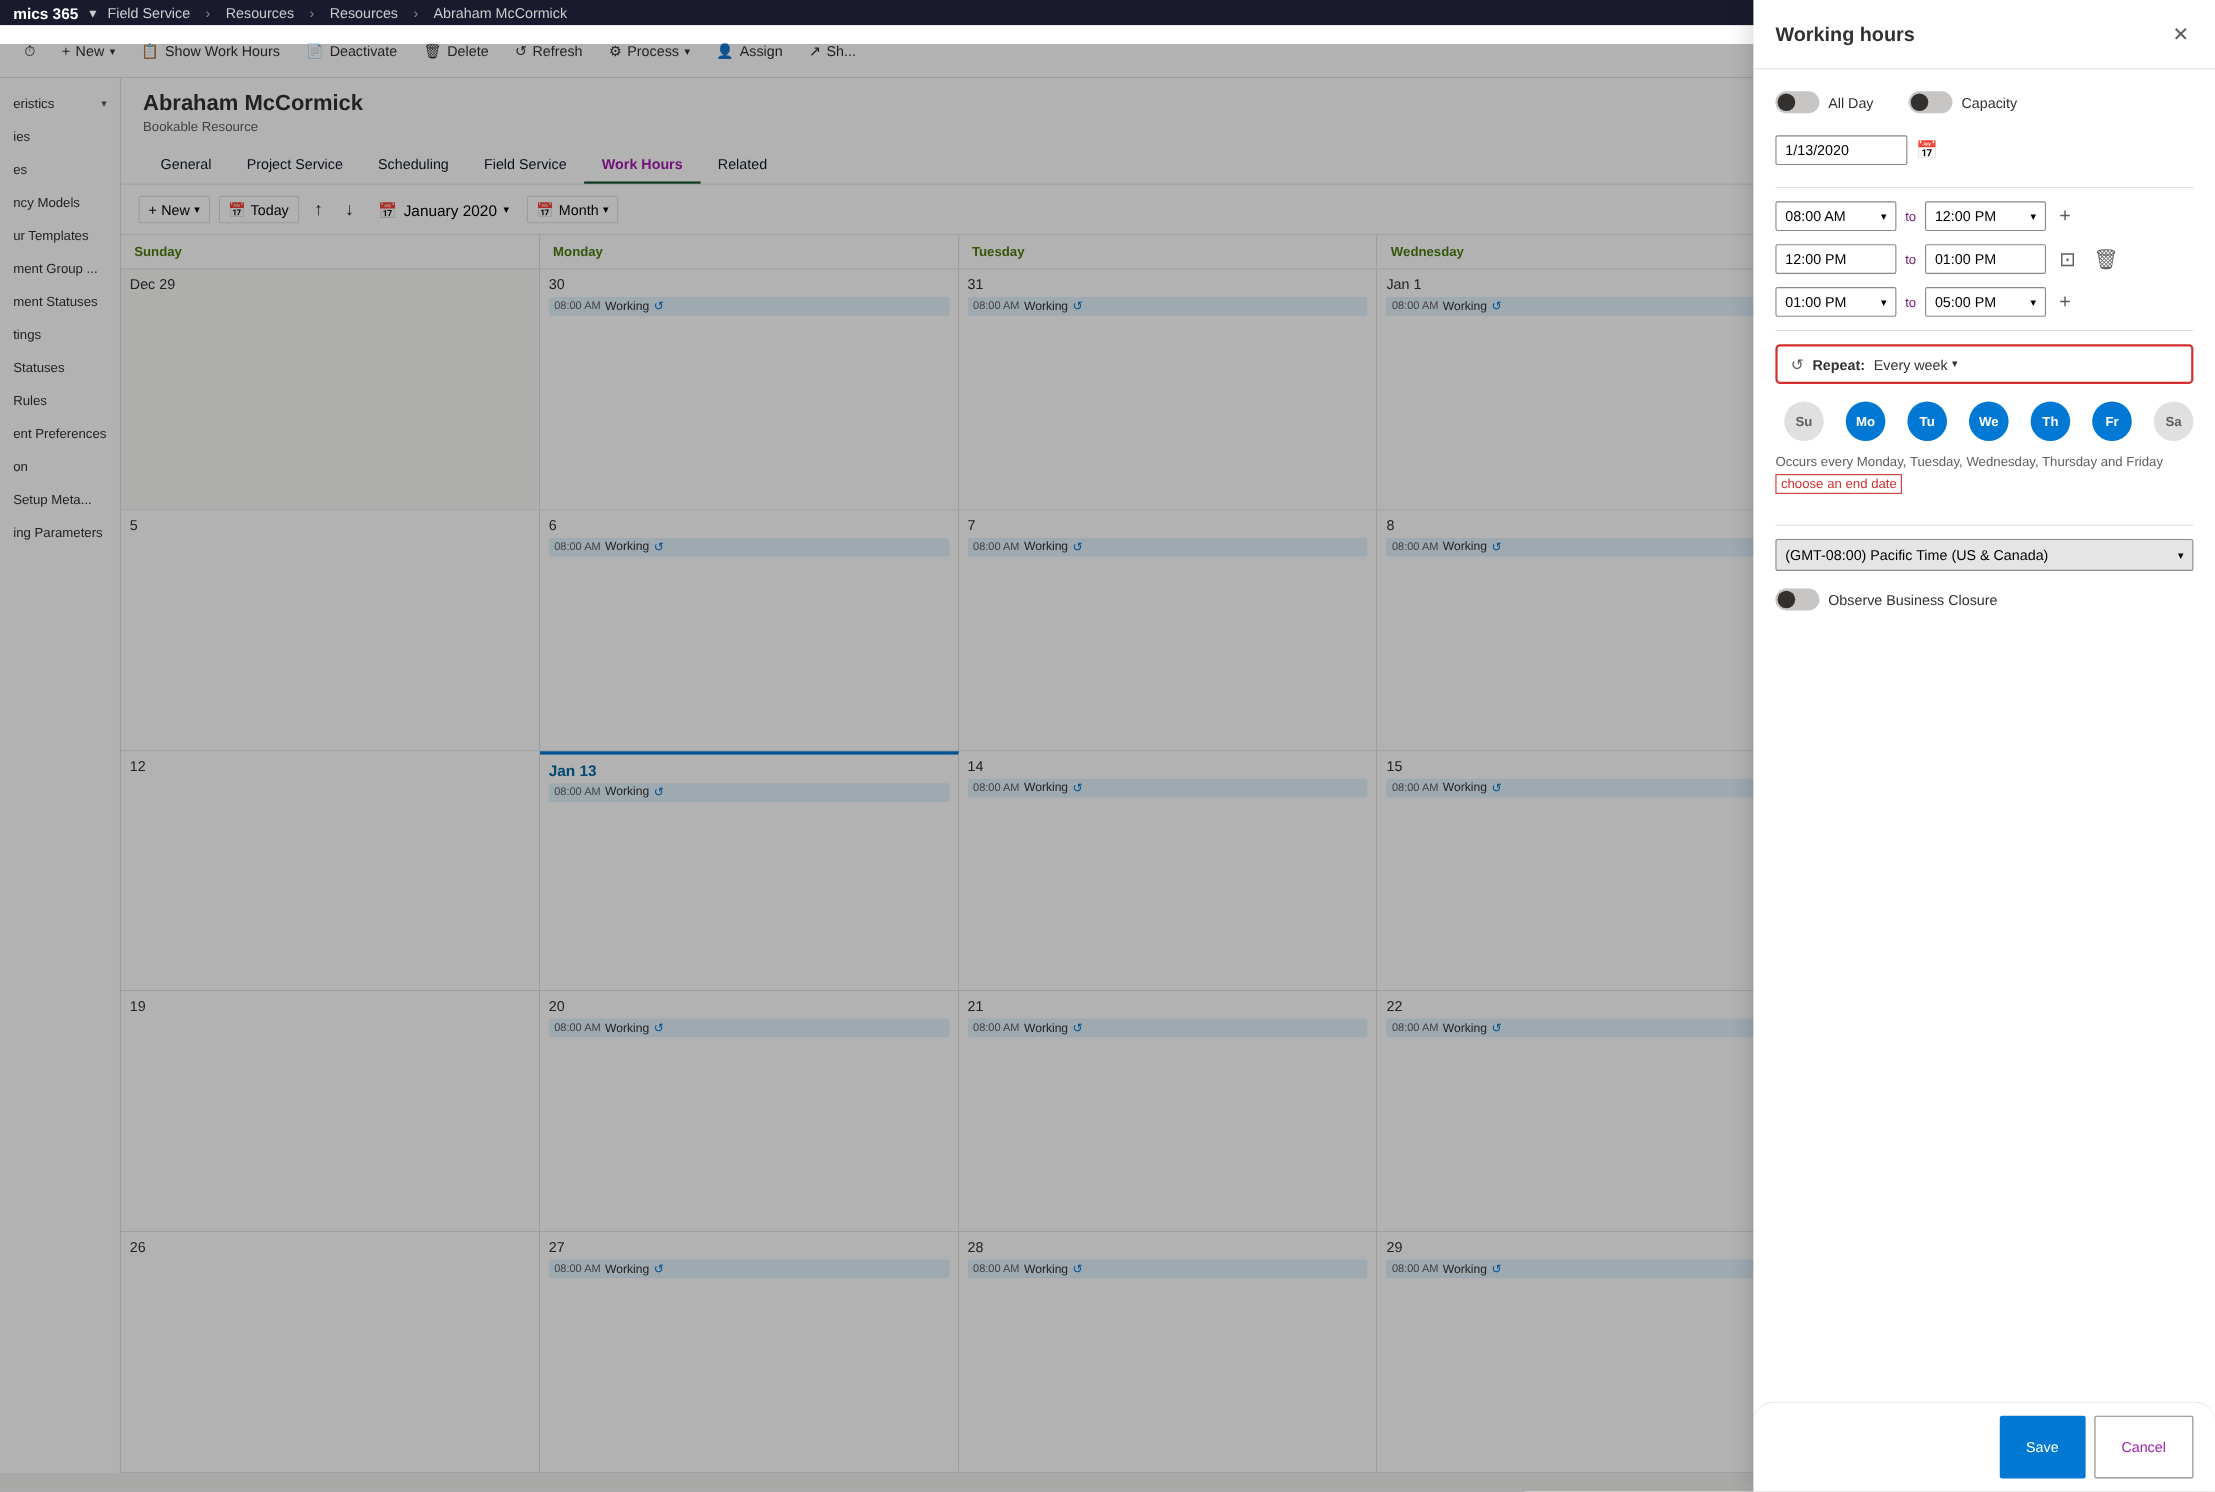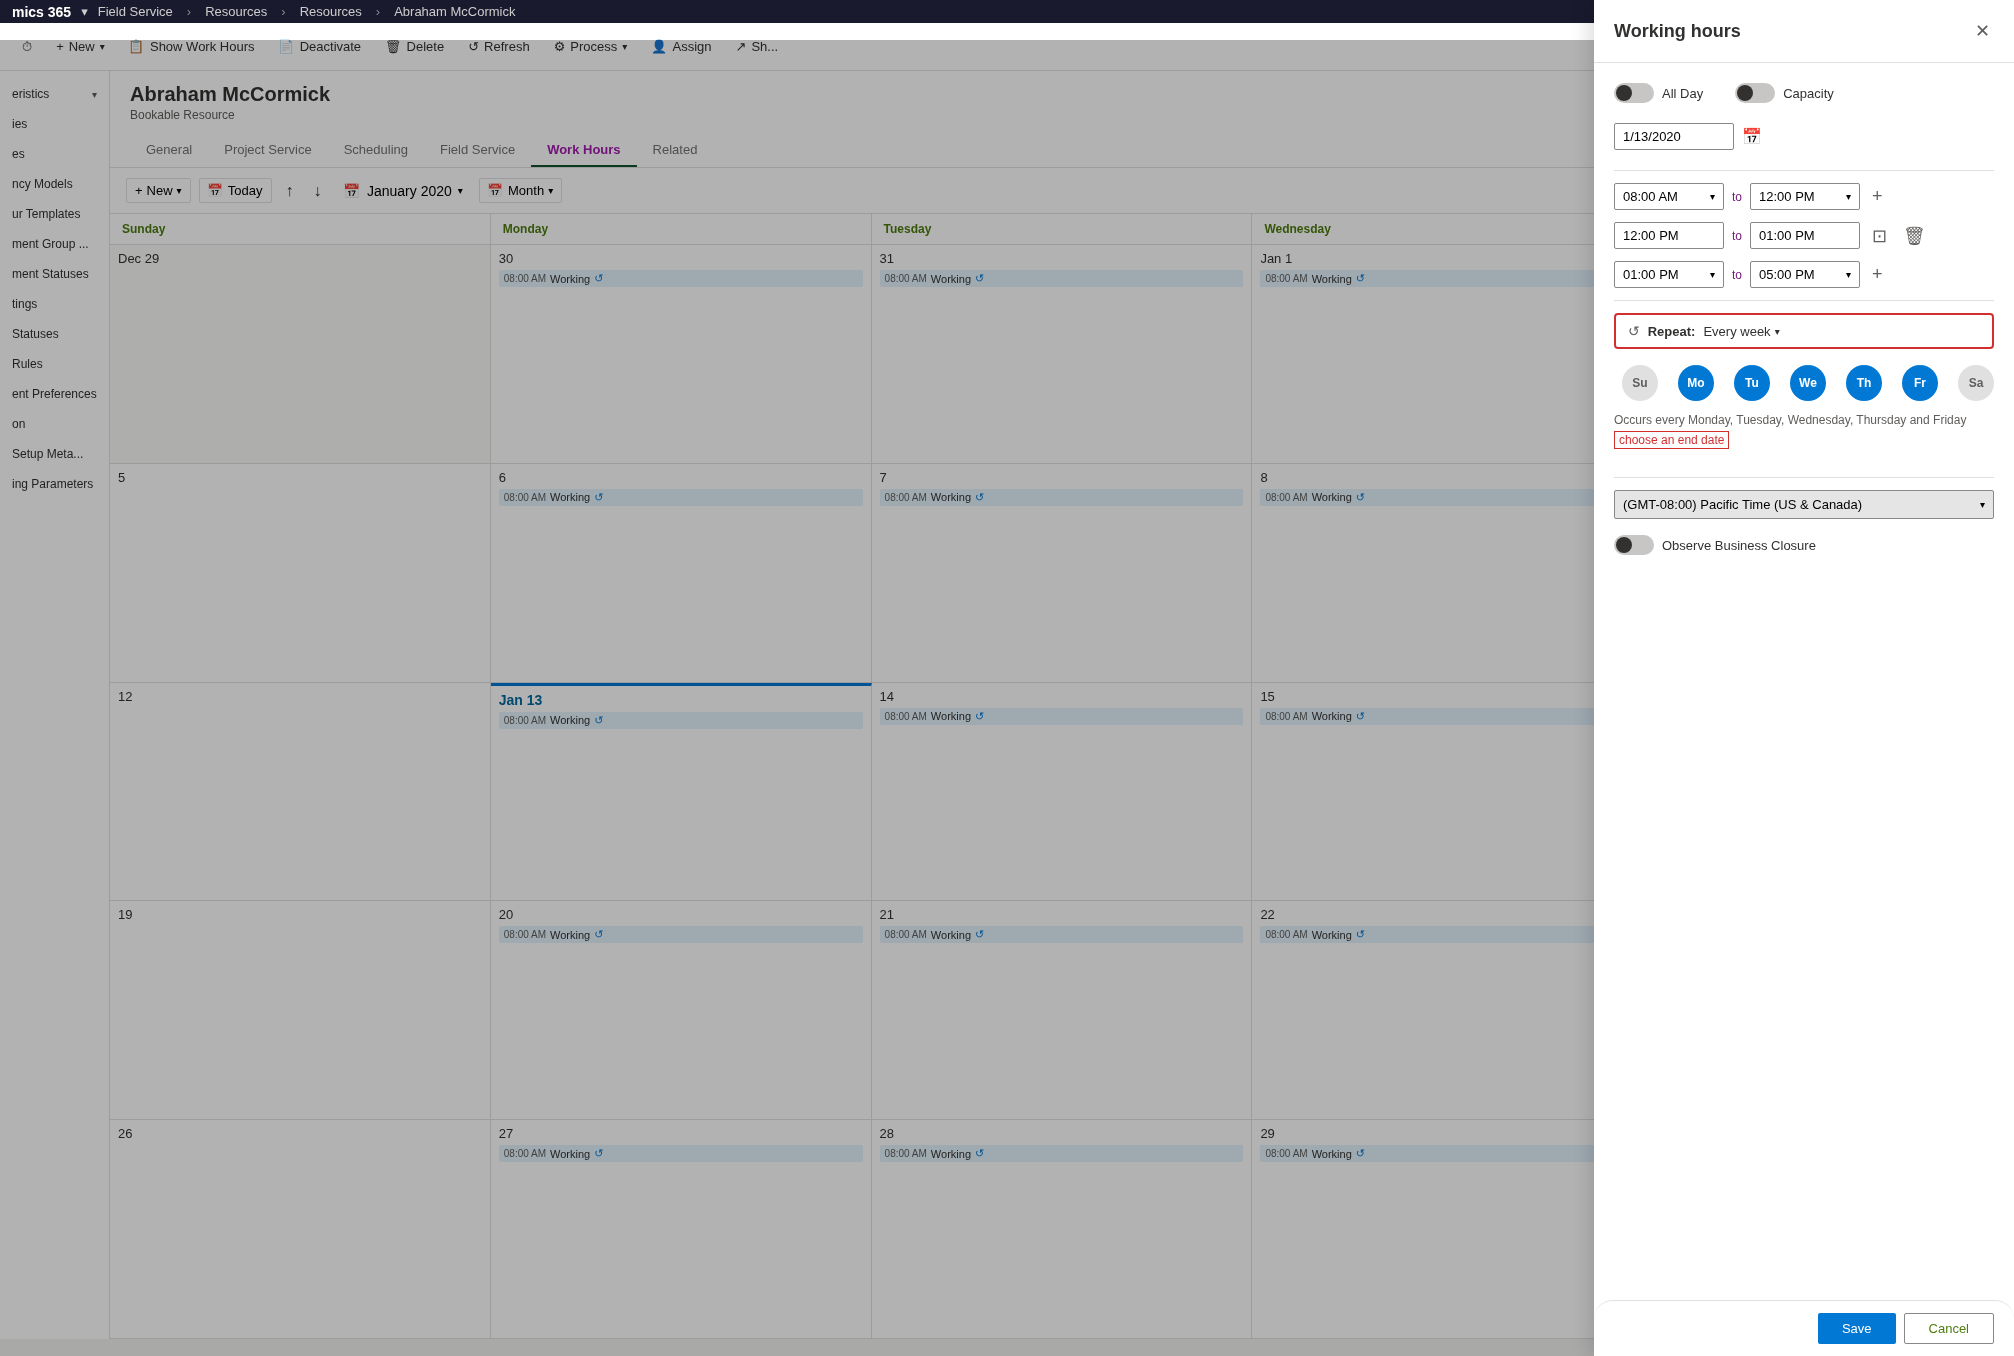--- a/index.html
+++ b/index.html
@@ -87,21 +87,21 @@
     .record-title { font-size: 20px; font-weight: 600; color: #323130; }
     .record-subtitle { font-size: 12px; color: #605e5c; margin-top: 2px; }
     .record-tabs {
       display: flex;
       gap: 0;
       margin-top: 12px;
     }
     .tab-item {
       padding: 8px 16px;
       font-size: 13px;
-      color: #737373;
+      color: #0f172a;
       cursor: pointer;
       border-bottom: 2px solid transparent;
     }
     .tab-item.active { color: #a21caf; border-bottom: 2px solid #14532d; font-weight: 600; }
 
     
     .calendar-area {
       flex: 1;
       padding: 0;
       overflow: hidden;
@@ -410,23 +410,23 @@
       background: #0078d4;
       color: #fff;
       border: none;
       padding: 8px 24px;
       font-size: 13px;
       cursor: pointer;
       border-radius: 2px;
     }
     .btn-cancel {
       background: #fff;
-      color: #4d7c0f;
+      color: #a21caf;
       border: 1px solid #8a8886;
-      padding: 7px 24px;
+      padding: 20px 24px;
       font-size: 13px;
       cursor: pointer;
       border-radius: 2px;
     }
 
     .divider-line {
       border: none;
       border-top: 1px solid #e0e0e0;
       margin: 12px 0;
     }

